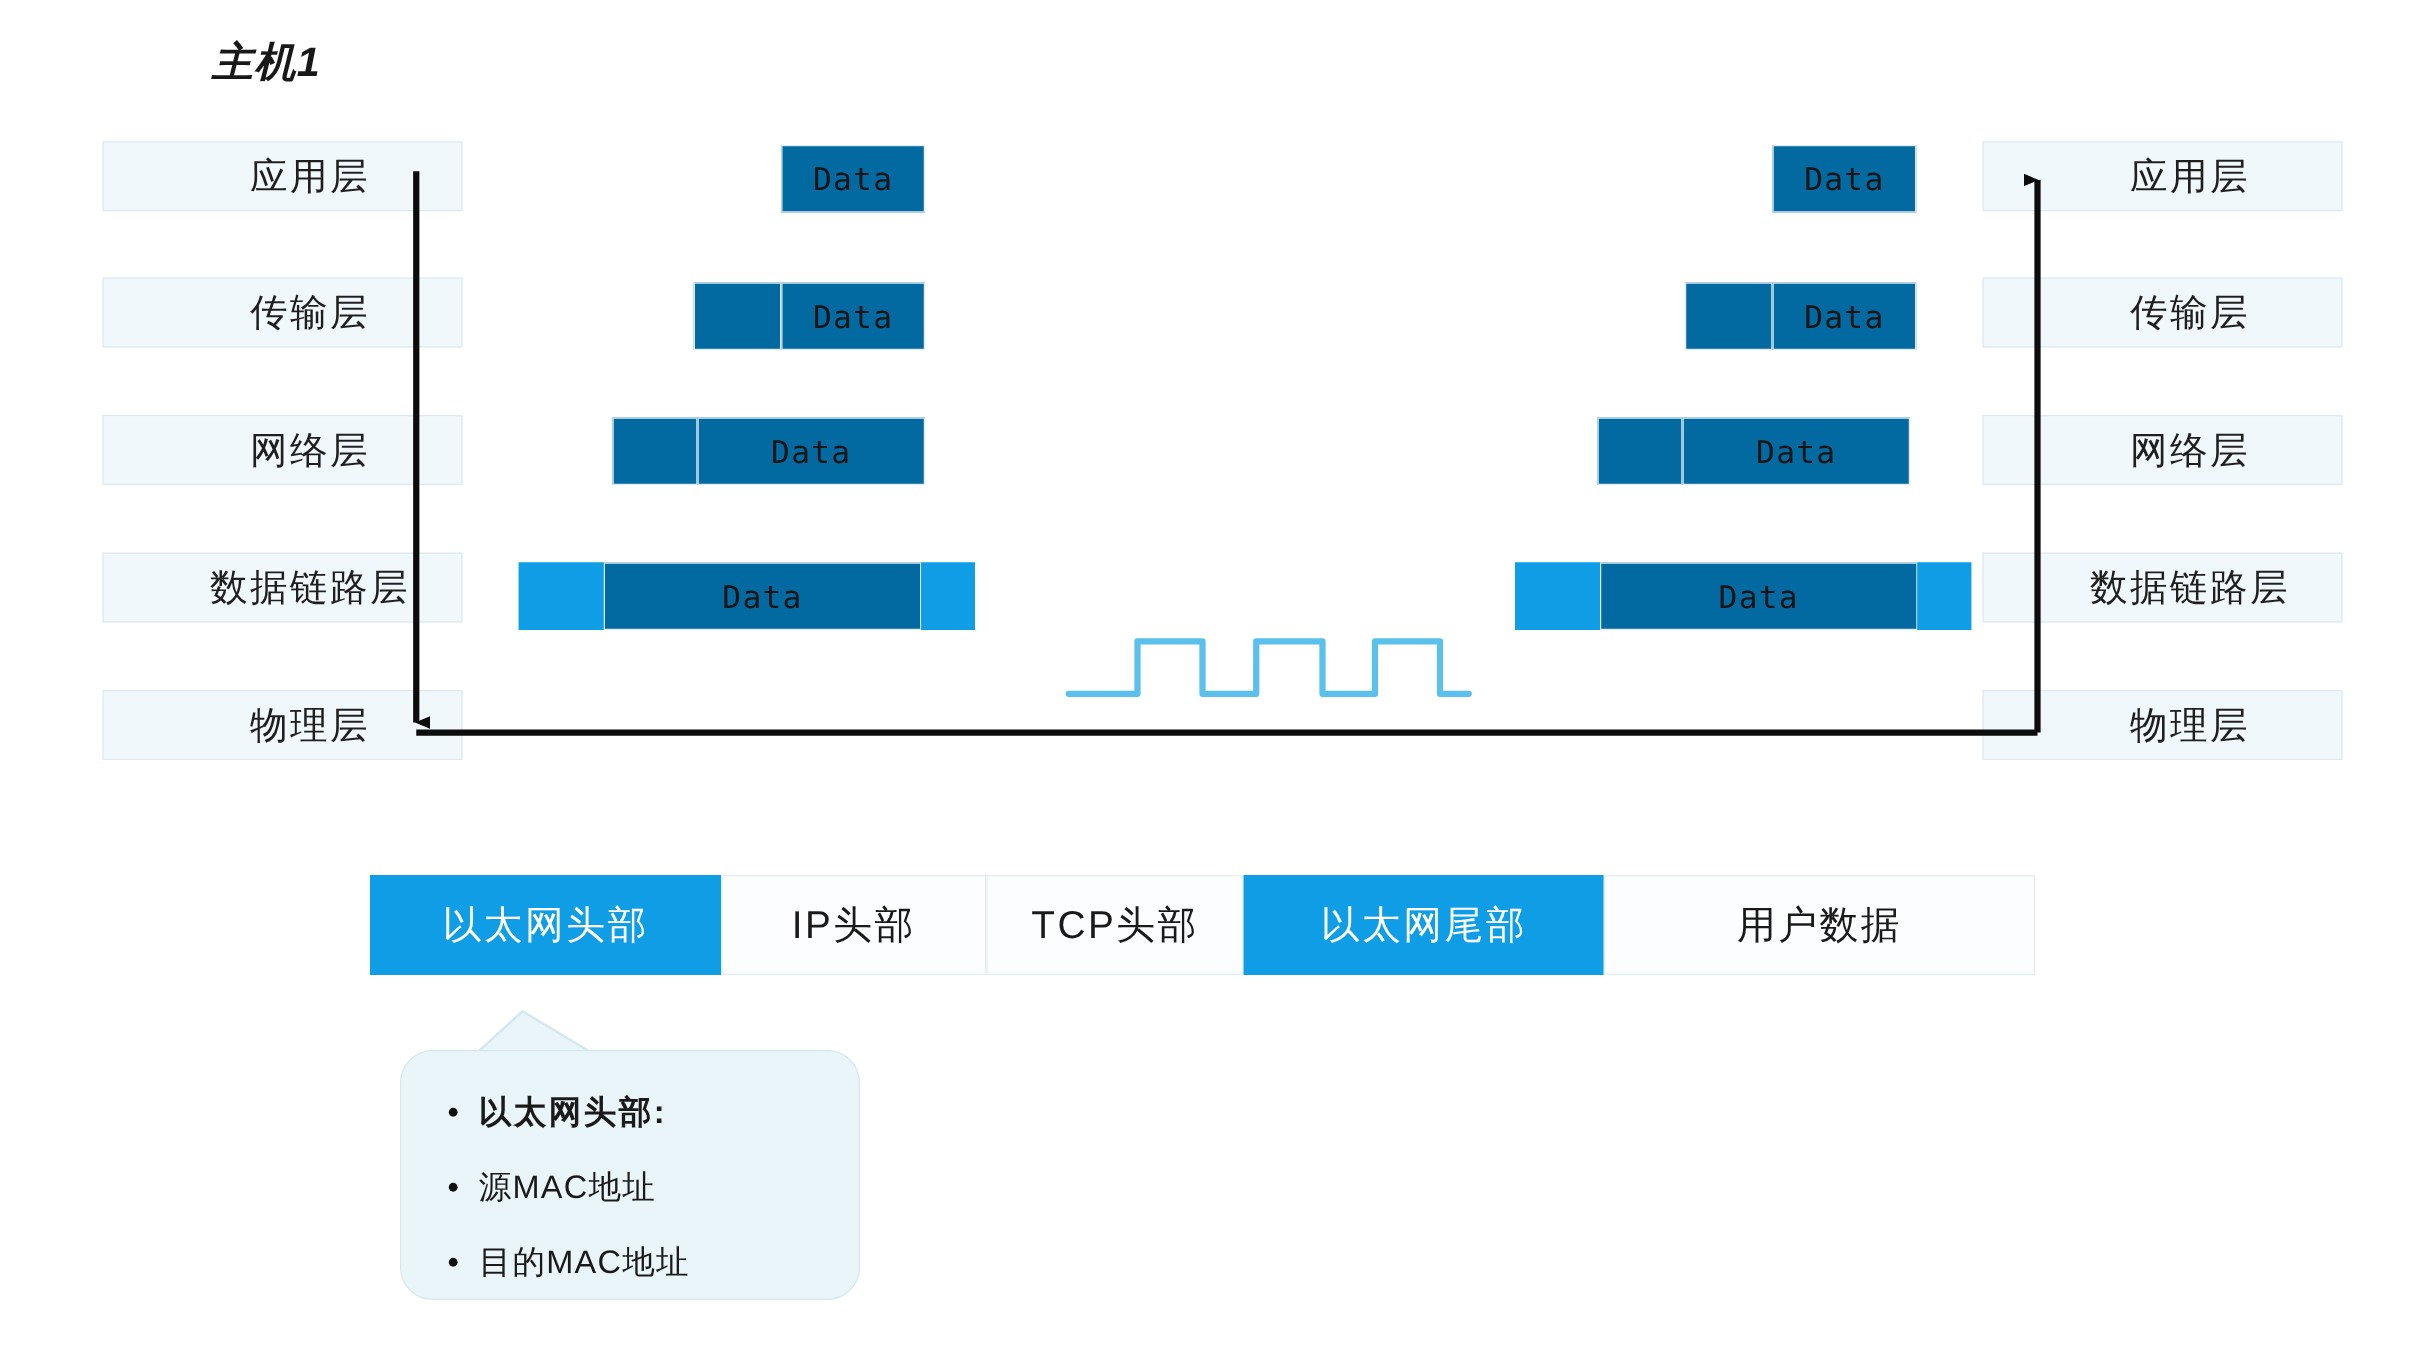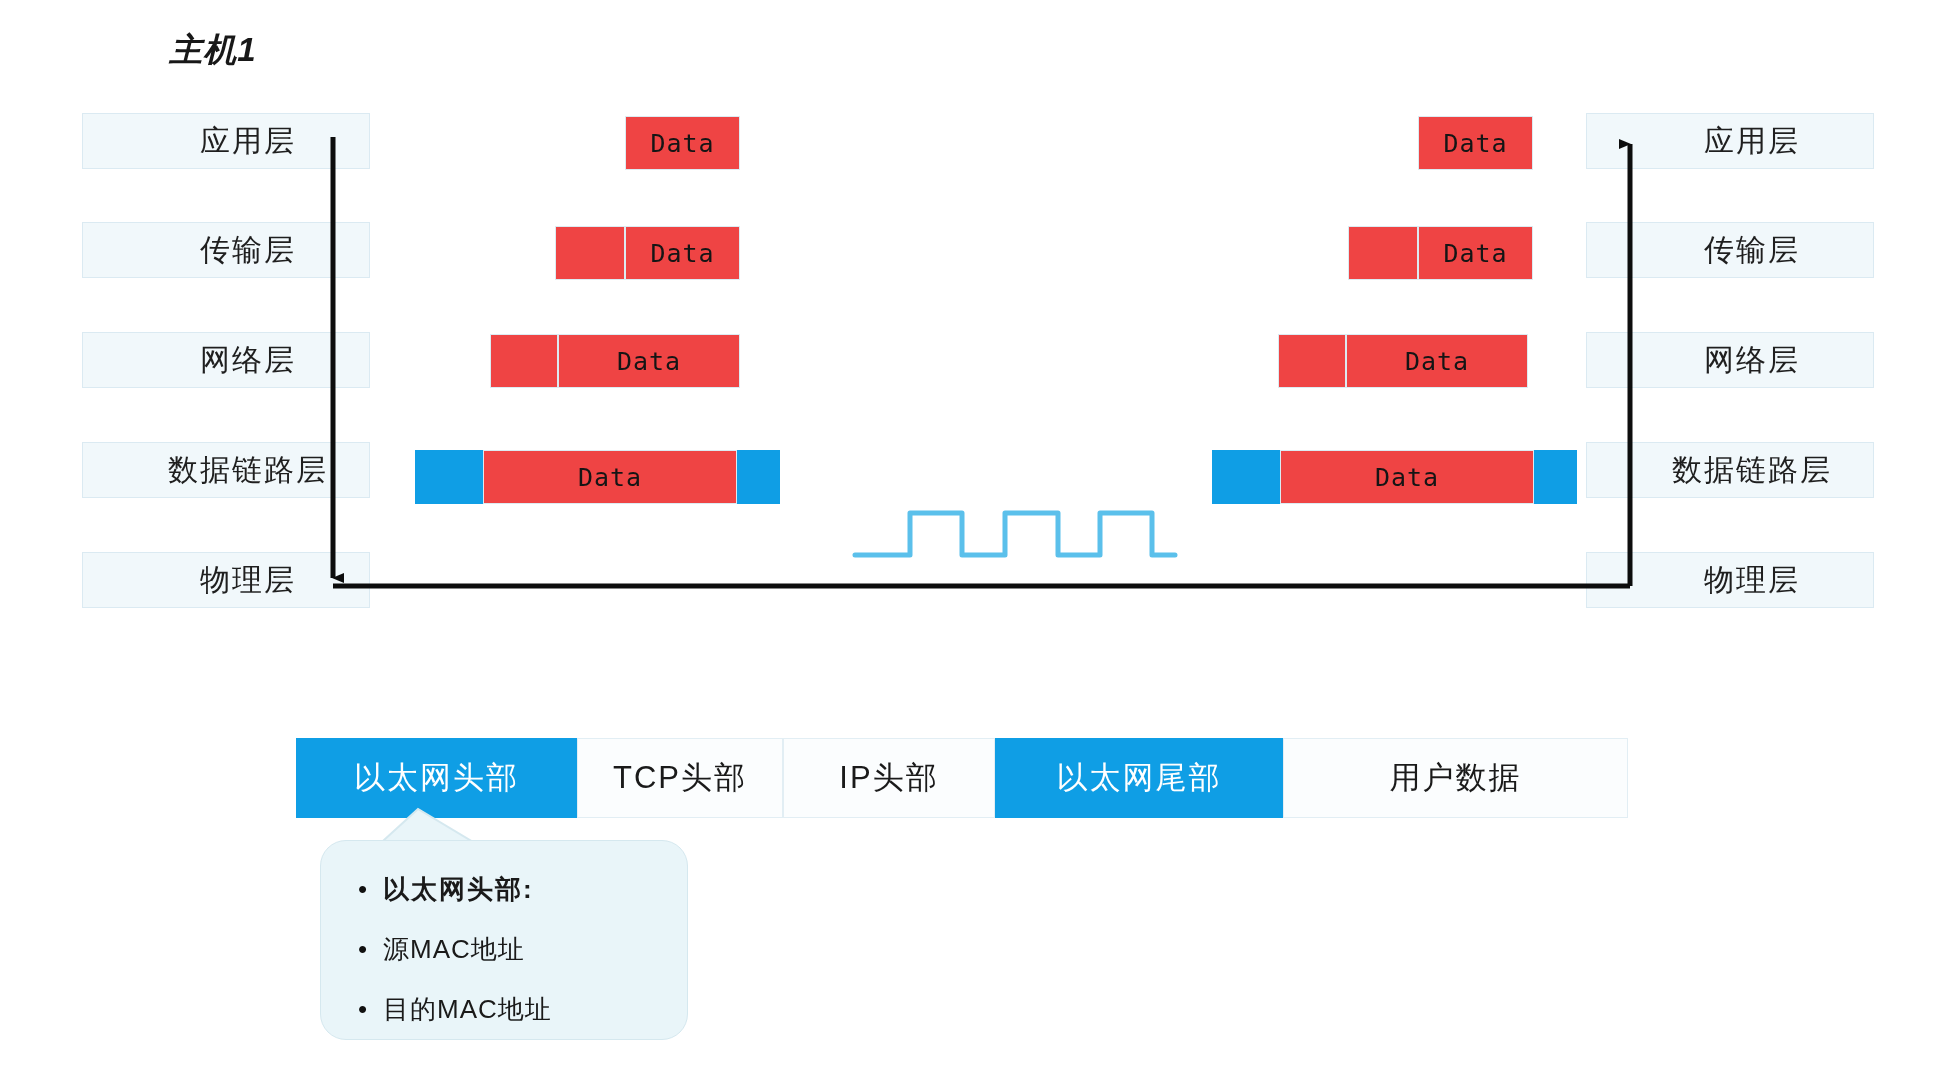--- a/index.html
+++ b/index.html
@@ -54,40 +54,40 @@
   
   .pdu {
     position: absolute;
     display: flex;
     align-items: stretch;
     box-sizing: border-box;
   }
   .pdu-cell {
     box-sizing: border-box;
     border: 1px solid #dcebf2;
-    background: #ef4444;
+    background: #0369a1;
     display: flex;
     align-items: center;
     justify-content: center;
     font-family: "DejaVu Sans Mono", "Liberation Mono", monospace;
     font-size: 25px;
     color: #151515;
     letter-spacing: 1px;
   }
   .pdu-cell.blue {
     background: #0f9ee5;
     border-color: #0f9ee5;
   }
   .pdu-cell.empty { }
 
   
   #encap-bar {
     position: absolute;
     left: 296px;
-    top: 738px;
+    top: 700px;
     height: 80px;
     display: flex;
     align-items: stretch;
   }
   .encap-cell {
     box-sizing: border-box;
     border: 1px solid #e2eef4;
     background: #fbfdfe;
     display: flex;
     align-items: center;
@@ -224,22 +224,22 @@
     <path d="M1630,586 L1630,144" stroke="#0d0d0d" stroke-width="5" fill="none" marker-end="url(#arrowup)"></path>
   </svg>
 
   <svg id="wave" style="left:850px; top:495px; width:330px; height:70px;" viewBox="0 0 330 70">
     <path d="M5,60 L60,60 L60,18 L112,18 L112,60 L155,60 L155,18 L208,18
              L208,60 L250,60 L250,18 L302,18 L302,60 L325,60" stroke="#5bc0eb" stroke-width="5" fill="none" stroke-linejoin="round" stroke-linecap="round"></path>
   </svg>
 
   <div id="encap-bar">
     <div class="encap-cell blue" style="width:281px;">以太网头部</div>
+    <div class="encap-cell" style="width:212px;">IP头部</div>
     <div class="encap-cell" style="width:206px;">TCP头部</div>
-    <div class="encap-cell" style="width:212px;">IP头部</div>
     <div class="encap-cell blue" style="width:288px;">以太网尾部</div>
     <div class="encap-cell" style="width:345px;">用户数据</div>
   </div>
 
   <svg id="callout-tail" viewBox="0 0 120 48">
     <path d="M2,46 L48,4 L108,40 Z" fill="#e9f5f9" stroke="#d5e8ef" stroke-width="2"></path>
   </svg>
 
   <div id="callout">
     <div class="callout-line bold">

